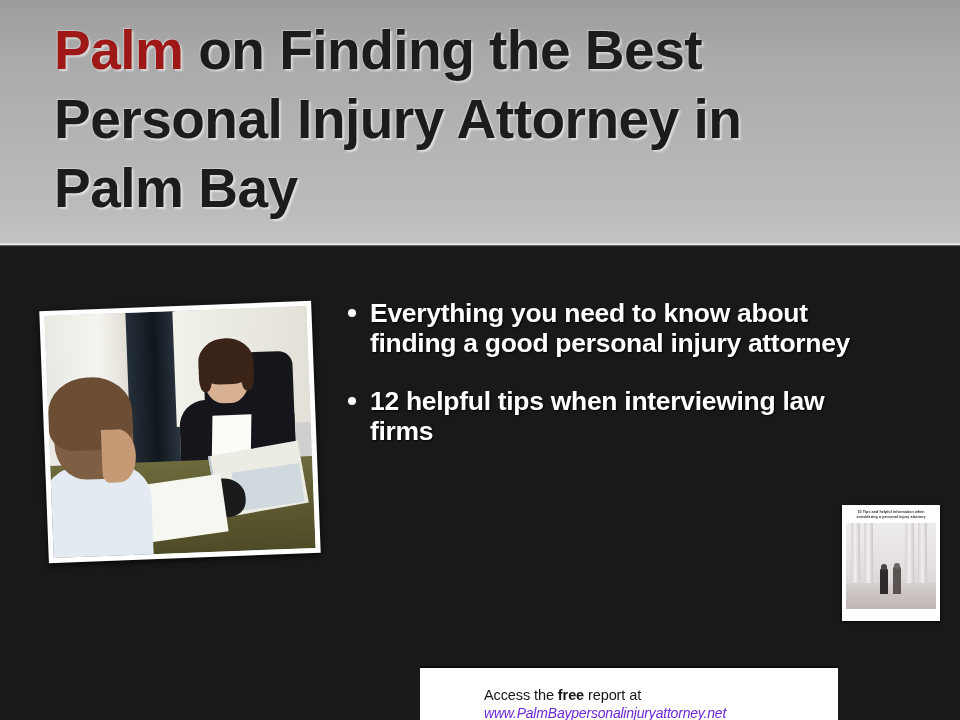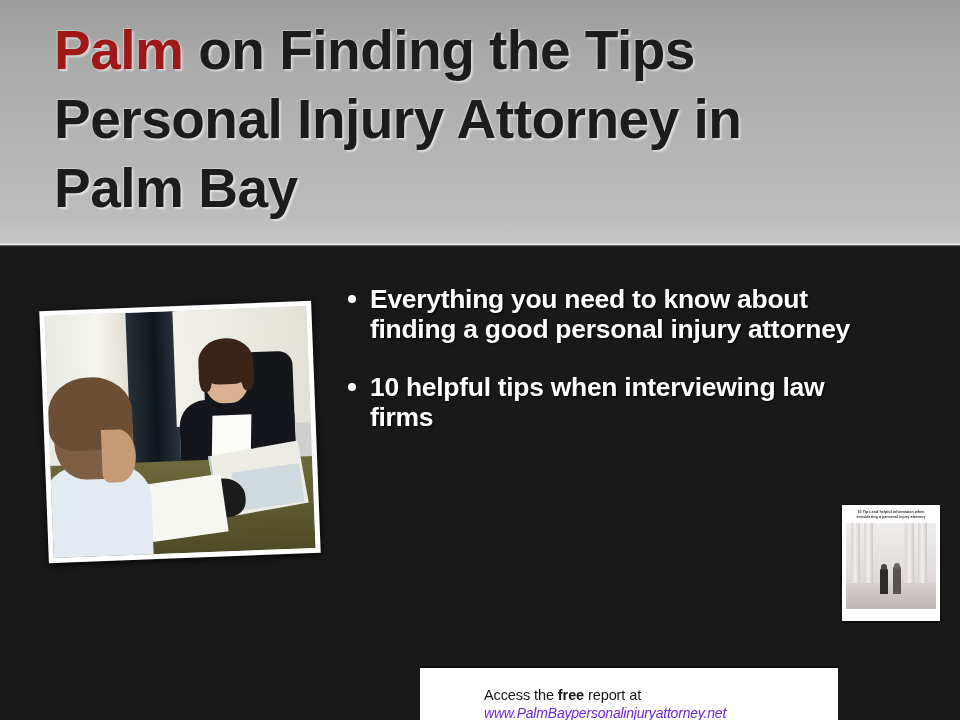--- a/index.html
+++ b/index.html
@@ -119,21 +119,21 @@
               background:#7e5f44; border-radius:46% 46% 40% 40%; }
   .ph-man-hair { position:absolute; left:0%; top:26%; width:32%; height:30%;
               background:#6b4e34; border-radius:48% 48% 30% 30%; }
   .ph-man-face { position:absolute; left:20%; top:48%; width:13%; height:22%;
               background:#c69a74; border-radius:0 50% 50% 20%; }
 
   
   .bullets {
     position: absolute;
     left: 340px;
-    top: 284px;
+    top: 298px;
     width: 520px;
   }
   .bullet {
     position: relative;
     padding-left: 30px;
     margin-bottom: 28px;
     color: #ffffff;
     font-size: 26.5px;
     line-height: 30px;
     font-weight: bold;
@@ -219,21 +219,21 @@
     letter-spacing: -0.2px;
     font-style: italic;
   }
 </style>
 </head>
 <body>
 
 <div class="slide">
 
   <div class="header">
-    <div class="title"><span class="accent">Palm</span><span> on Finding the Tips Personal Injury Attorney in Palm Bay</span></div>
+    <div class="title"><span class="accent">Palm</span><span> on Finding the Best Personal Injury Attorney in Palm Bay</span></div>
   </div>
   <div class="header-rule"></div>
 
   <div class="body"></div>
 
   <div class="photo-wrap">
     <div class="photo">
       <div class="ph-wallL"></div>
       <div class="ph-curtain"></div>
       <div class="ph-wallR"></div>
@@ -251,21 +251,21 @@
       <div class="ph-papers1"></div>
       <div class="ph-man-body"></div>
       <div class="ph-man-head"></div>
       <div class="ph-man-hair"></div>
       <div class="ph-man-face"></div>
     </div>
   </div>
 
   <div class="bullets">
     <div class="bullet">Everything you need to know about finding a good personal injury attorney</div>
-    <div class="bullet">10 helpful tips when interviewing law firms</div>
+    <div class="bullet">12 helpful tips when interviewing law firms</div>
   </div>
 
   <div class="thumb">
     <div class="thumb-title">10 Tips and helpful information when considering a personal injury attorney</div>
     <div class="thumb-img">
       <div class="t-col" style="left:6%"></div>
       <div class="t-col" style="left:20%"></div>
       <div class="t-col" style="left:66%"></div>
       <div class="t-col" style="left:80%"></div>
       <div class="t-floor"></div>

